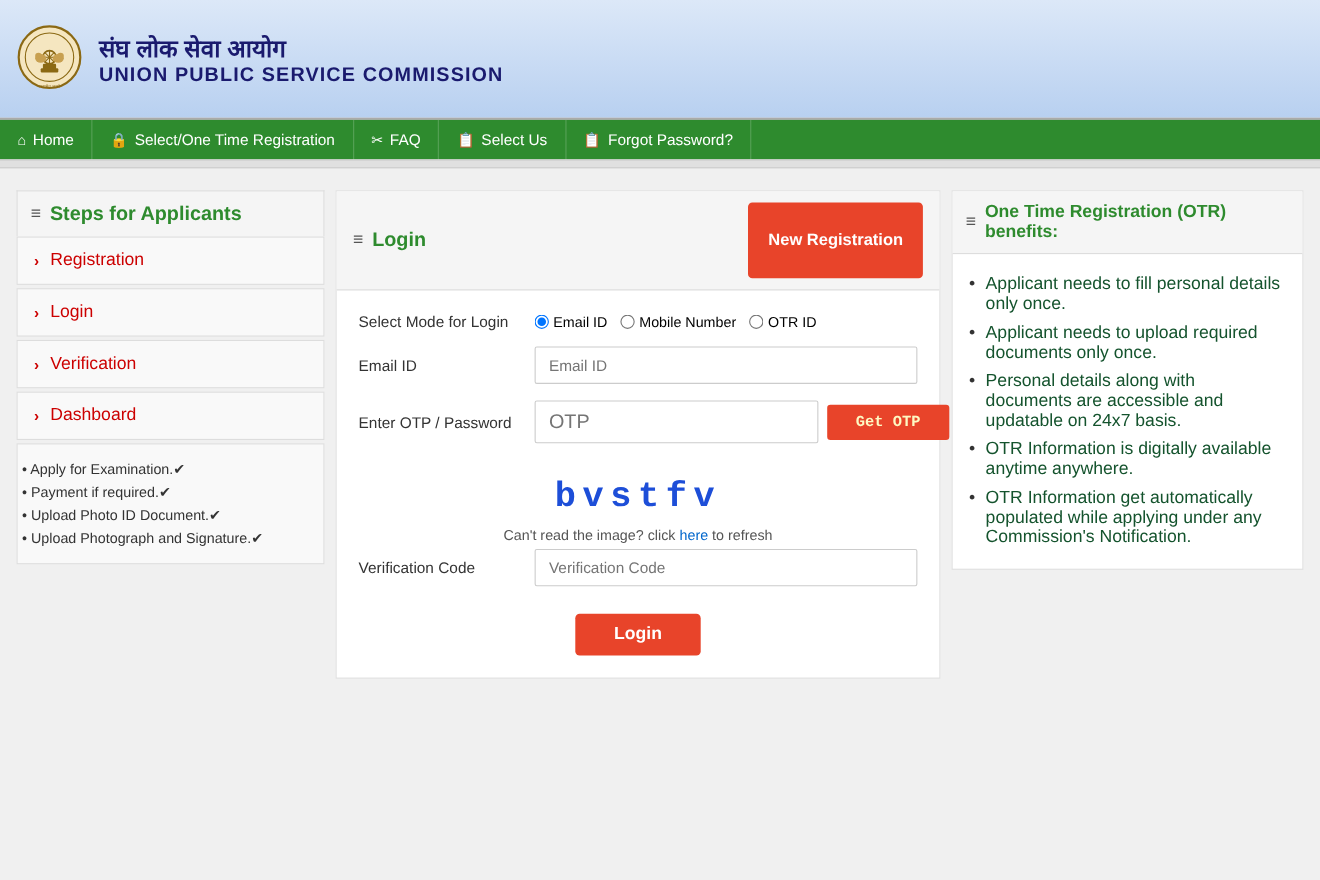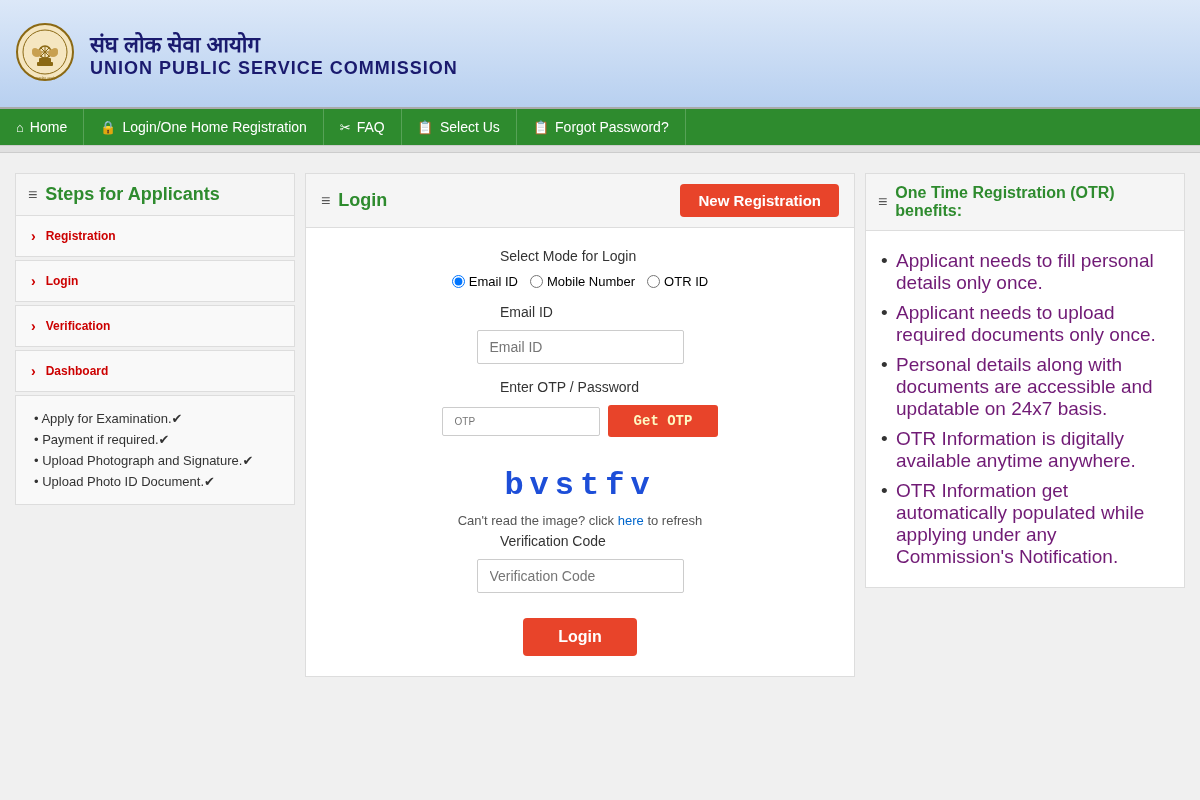--- a/index.html
+++ b/index.html
@@ -79,26 +79,26 @@
       border: 1px solid #ddd;
       background: #f9f9f9;
       padding: 12px 15px;
       margin-bottom: 3px;
       display: flex;
       align-items: center;
       gap: 10px;
       cursor: pointer;
     }
     .step-chevron { color: #cc0000; font-weight: bold; font-size: 14px; }
-    .step-label { color: #cc0000; font-size: 12px; font-weight: bold; }
+    .step-label { color: #cc0000; font-size: 16px; font-weight: normal; }
 
     .dashboard-bullets {
       border: 1px solid #ddd;
       background: #f9f9f9;
-      padding: 12px 18px;
+      padding: 12px 4px;
       list-style: none;
     }
     .dashboard-bullets li {
       padding: 3px 0;
       font-size: 13px;
       color: #333;
     }
     .dashboard-bullets li::before {
       content: "• ";
     }
@@ -124,36 +124,34 @@
     .login-header-left {
       display: flex;
       align-items: center;
       gap: 8px;
     }
     .login-title { font-size: 18px; font-weight: bold; color: #2e8b2e; }
     .new-registration-btn {
       background: #e8442a;
       color: white;
       border: none;
-      padding: 8px 18px;
+      padding: 26px 18px;
       font-size: 15px;
       font-weight: bold;
       border-radius: 4px;
       cursor: pointer;
     }
 
     .login-form {
       padding: 20px 20px;
     }
     .form-row {
       display: flex;
       align-items: center;
       margin-bottom: 15px;
-      gap: 10px;
-      flex-direction: column;
     }
     .form-label {
       width: 160px;
       flex-shrink: 0;
       font-size: 14px;
       color: #333;
     }
     .radio-group {
       display: flex;
       align-items: center;
@@ -182,21 +180,21 @@
       display: flex;
       align-items: center;
       gap: 8px;
       flex: 1;
     }
     .otp-input {
       flex: 1;
       padding: 8px 12px;
       border: 1px solid #ccc;
       border-radius: 2px;
-      font-size: 10px;
+      font-size: 18px;
       color: #999;
     }
     .get-otp-btn {
       background: #e8442a;
       color: #fef9c3;
       border: none;
       padding: 8px 26px;
       font-size: 14px;
       font-weight: bold;
       border-radius: 3px;
@@ -263,22 +261,22 @@
       align-items: center;
       gap: 8px;
     }
     .otr-title { font-size: 16px; font-weight: bold; color: #2e8b2e; }
     .otr-benefits {
       padding: 15px;
       list-style: none;
     }
     .otr-benefits li {
       padding: 4px 0;
-      font-size: 19px;
-      color: #701a75;
+      font-size: 16px;
+      color: #14532d;
       padding-left: 15px;
       position: relative;
     }
     .otr-benefits li::before {
       content: "•";
       position: absolute;
       left: 0;
       color: #333;
     }
 
@@ -330,21 +328,21 @@
   </div>
 </div>
 
 <nav class="nav">
   <div class="nav-item">
     <span class="nav-icon">⌂</span>
     <span>Home</span>
   </div>
   <div class="nav-item">
     <span class="nav-icon">🔒</span>
-    <span>Login/One Home Registration</span>
+    <span>Select/One Time Registration</span>
   </div>
   <div class="nav-item">
     <span class="nav-icon">✂</span>
     <span>FAQ</span>
   </div>
   <div class="nav-item">
     <span class="nav-icon">📋</span>
     <span>Select Us</span>
   </div>
   <div class="nav-item">
@@ -379,22 +377,22 @@
     </div>
 
     <div class="step-item">
       <span class="step-chevron">›</span>
       <span class="step-label">Dashboard</span>
     </div>
 
     <ul class="dashboard-bullets">
       <li><span>Apply for Examination.✔</span></li>
       <li><span>Payment if required.✔</span></li>
+      <li><span>Upload Photo ID Document.✔</span></li>
       <li><span>Upload Photograph and Signature.✔</span></li>
-      <li><span>Upload Photo ID Document.✔</span></li>
     </ul>
   </div>
 
   <div class="login-panel">
     <div class="login-box">
       <div class="login-header">
         <div class="login-header-left">
           <span style="color:#555; font-size:16px;">≡</span>
           <span class="login-title">Login</span>
         </div>

